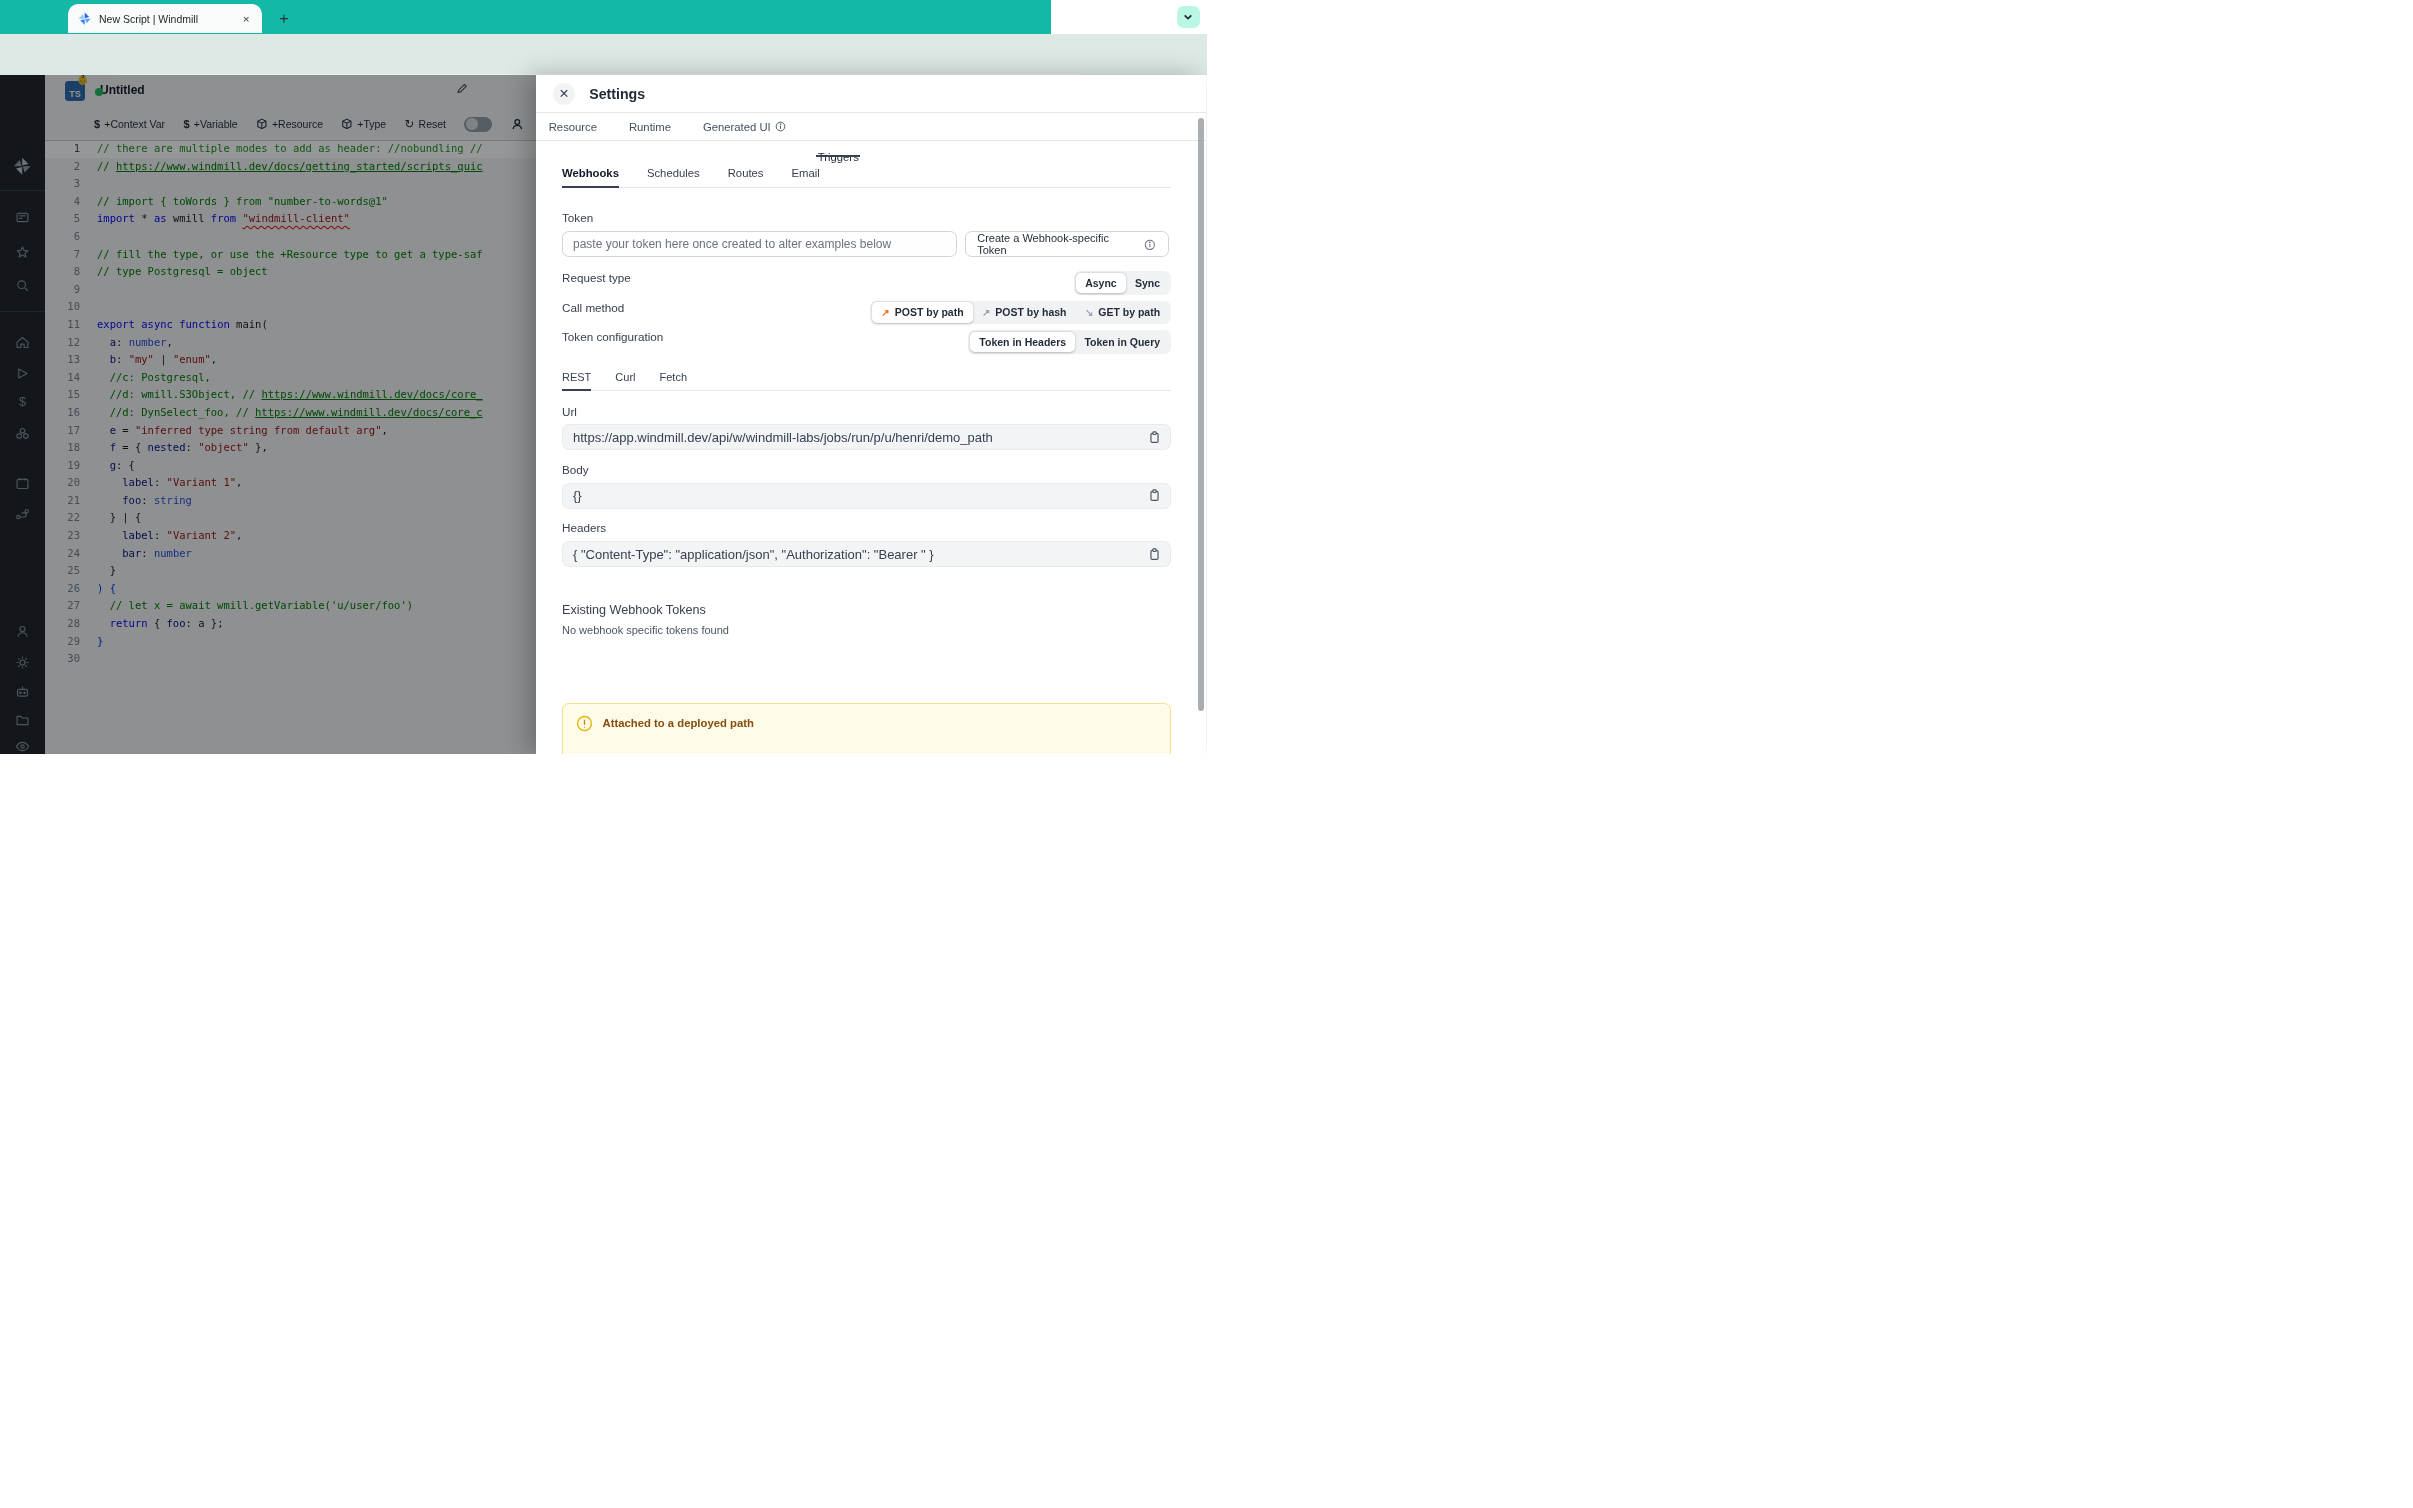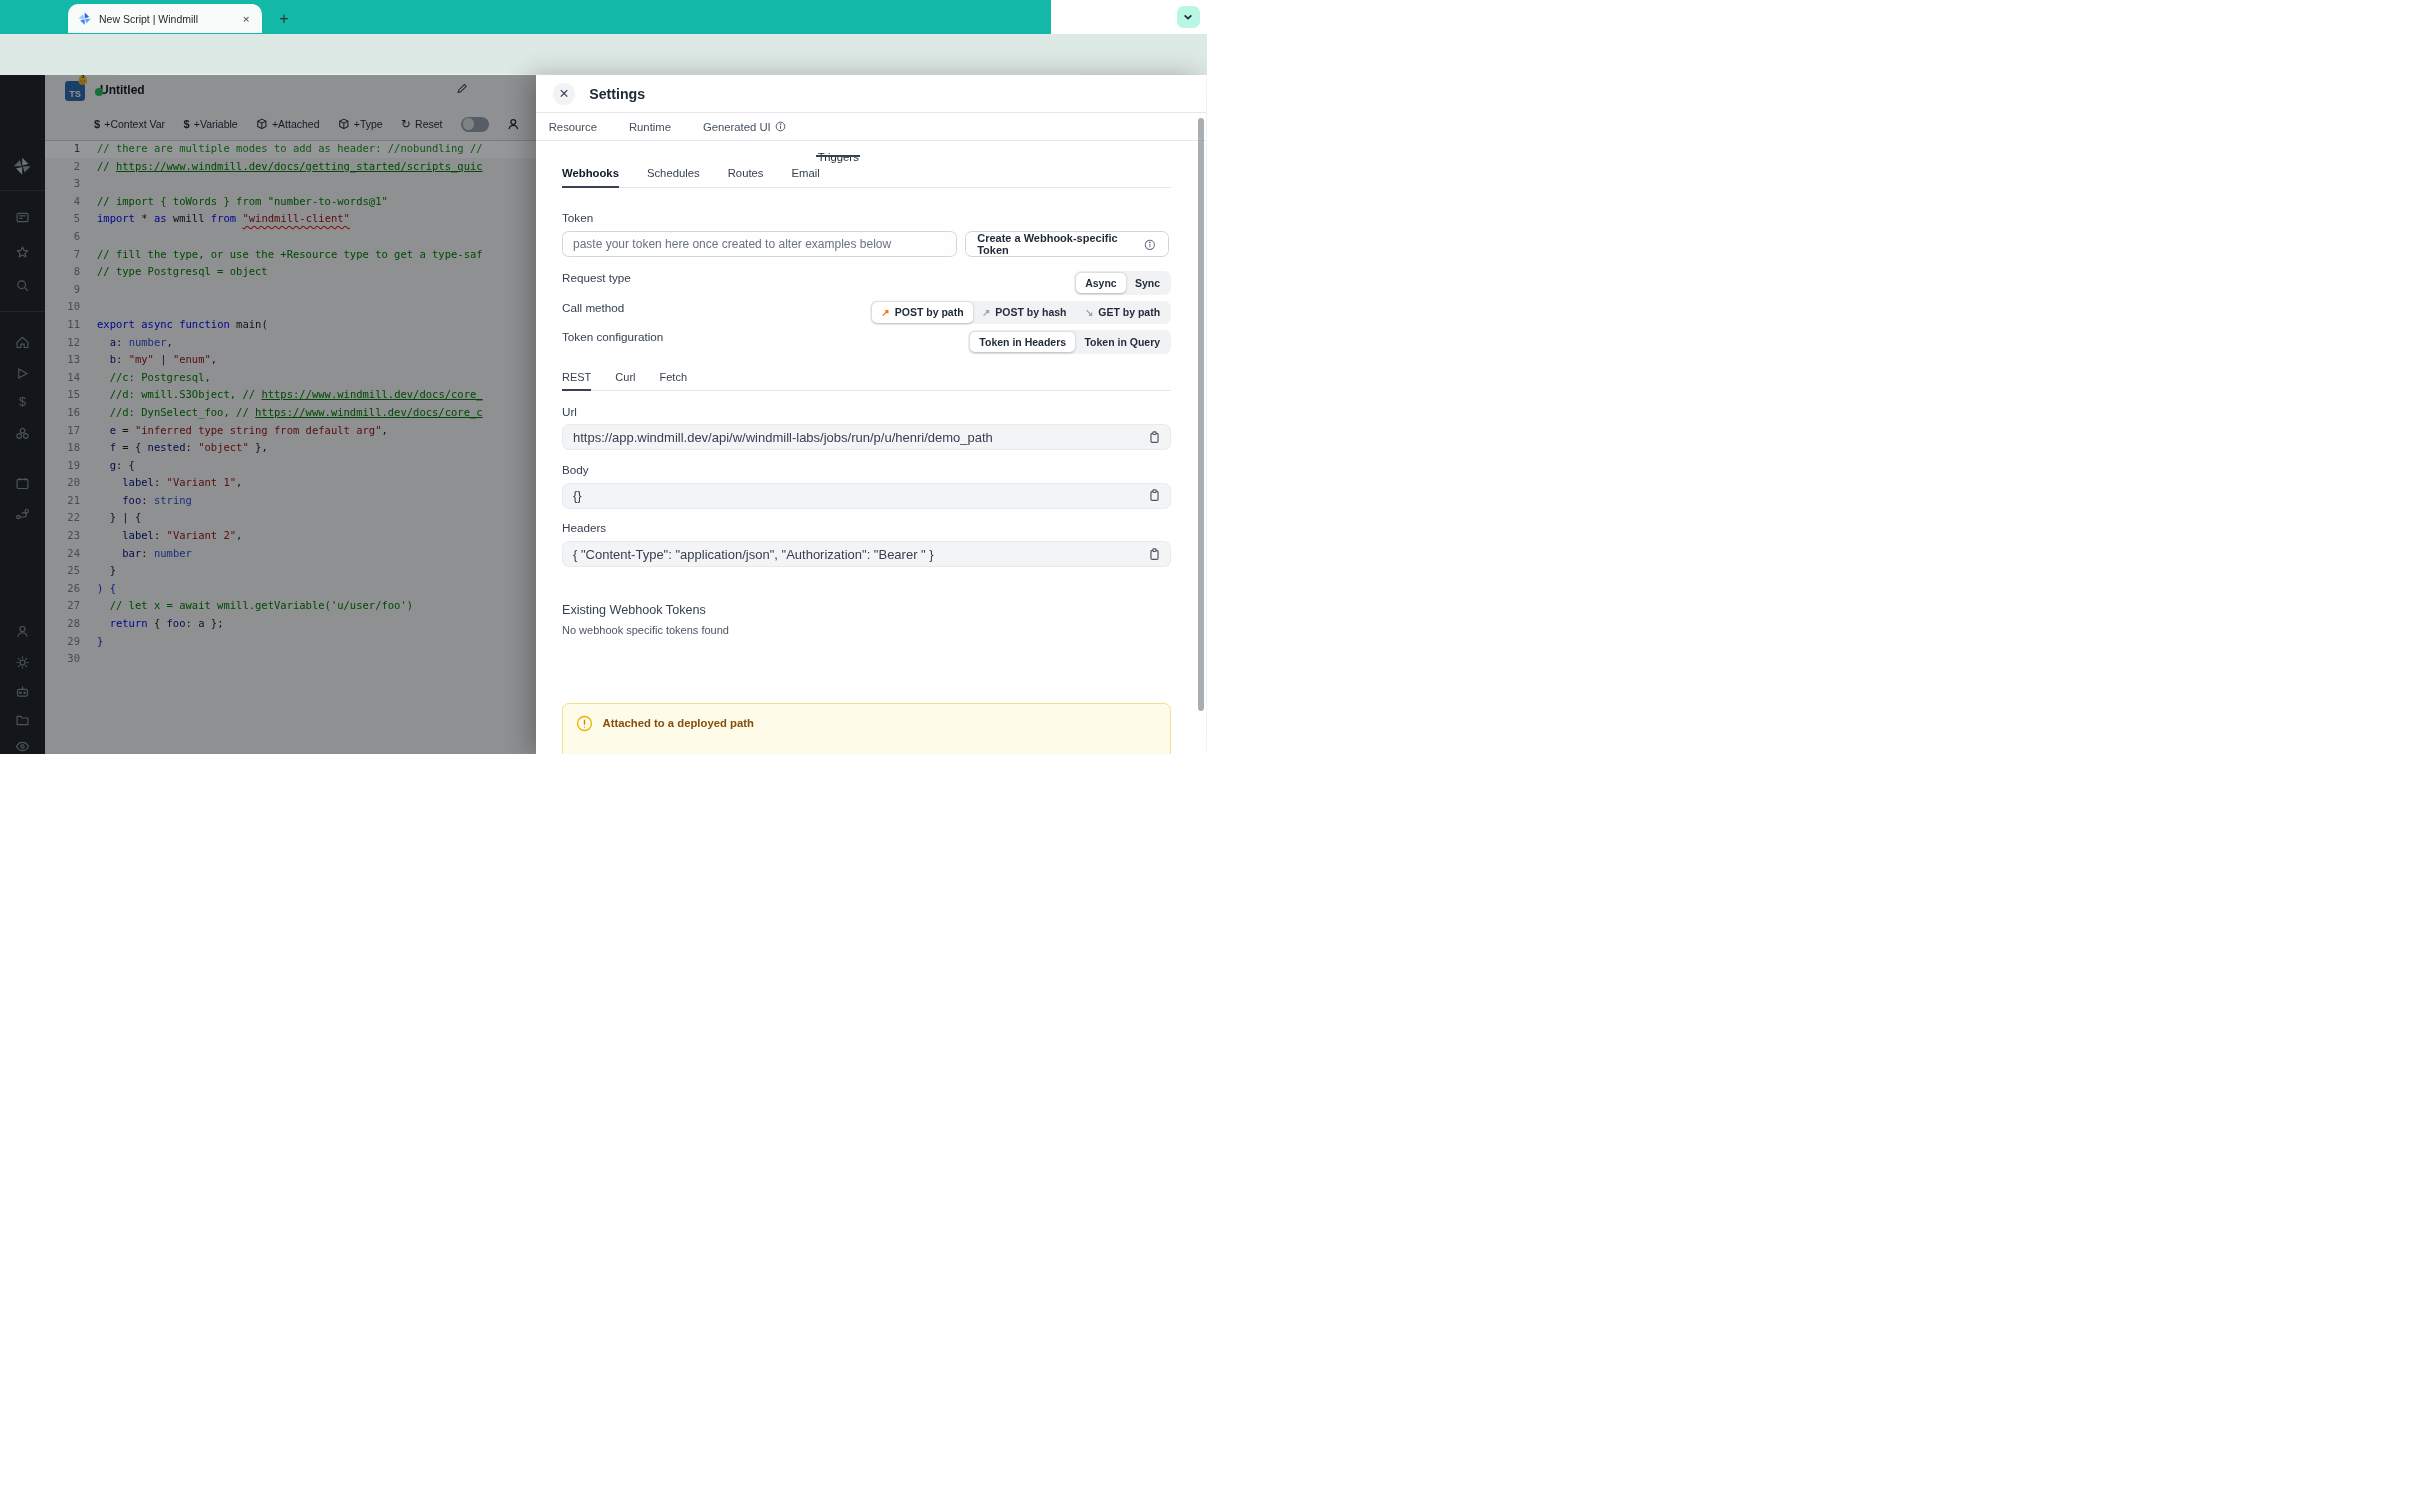--- a/index.html
+++ b/index.html
@@ -72,21 +72,21 @@
   .dr-tab.active::after{content:"";position:absolute;left:0;right:0;bottom:0;height:2.5px;background:#374151;}
   .dr-content{padding:0 35px 0 26px;}
   .subtabs{display:flex;gap:28px;margin-top:26px;border-bottom:0.8px solid #e5e7eb;}
   .subtab{font-size:11.3px;color:#374151;padding-bottom:8.4px;position:relative;}
   .subtab.active{font-weight:700;color:#111827;}
   .subtab.active::after{content:"";position:absolute;left:0;right:0;bottom:-0.8px;height:2.5px;background:#374151;}
   .sec-label{font-size:11.7px;color:#374151;}
   .token-row{display:flex;gap:7.5px;margin-top:7.5px;}
   .token-input{flex:0 0 395px;height:26px;border:0.8px solid #d1d5db;border-radius:6.7px;padding:0 10px;font-size:12px;color:#1f2937;background:#fdfefd;box-sizing:border-box;font-family:"Liberation Sans",sans-serif;}
   .token-input::placeholder{color:#6b7280;}
-  .btn{height:26px;border:0.8px solid #d1d5db;border-radius:6.7px;background:#ffffff;display:flex;align-items:center;justify-content:flex-end;gap:5.9px;font-size:11px;font-weight:700;color:#1f2937;padding:0 11.7px;box-sizing:border-box;flex:1;}
+  .btn{height:26px;border:0.8px solid #d1d5db;border-radius:6.7px;background:#ffffff;display:flex;align-items:center;justify-content:flex-end;gap:5.9px;font-size:11px;font-weight:400;color:#1f2937;padding:0 11.7px;box-sizing:border-box;flex:1;}
   .cfg-row{display:flex;align-items:flex-start;}
   .cfg-row .sec-label{flex:0 0 auto;}
   .seg{margin-left:auto;background:#f1f2f4;border-radius:6.7px;padding:1.7px;display:flex;}
   .seg-item{display:flex;align-items:center;gap:5px;padding:4.2px 9.2px;font-size:10.5px;font-weight:600;color:#1f2937;border-radius:5px;white-space:nowrap;}
   .seg-item.active{background:#ffffff;box-shadow:0 0.8px 2.5px rgba(0,0,0,0.25);}
   .seg-icon{font-size:10px;color:#9ca3af;}
   .seg-item.active .seg-icon{color:#f97316;}
   .snippet-tabs{display:flex;gap:24px;margin-top:17px;border-bottom:0.8px solid #e5e7eb;}
   .snippet-tab{font-size:11px;color:#374151;padding-bottom:7.5px;position:relative;}
   .snippet-tab.active::after{content:"";position:absolute;left:0;right:0;bottom:-0.8px;height:2.5px;background:#374151;}
@@ -287,21 +287,21 @@
               </span>
               <span>+Variable</span>
             </span>
             <span class="tb-item">
               <span class="tb-icon">
                 <svg width="11.7" height="11.7" viewBox="0 0 16 16" fill="none" stroke="#1f2937" stroke-width="1.4">
                   <path d="M8 1.5 l5.6 2.8 v7.4 L8 14.5 2.4 11.7 V4.3z" stroke-linejoin="round"></path>
                   <path d="M2.4 4.3 L8 7 l5.6-2.7 M8 7 v7.5"></path>
                 </svg>
               </span>
-              <span>+Attached</span>
+              <span>+Resource</span>
             </span>
             <span class="tb-item">
               <span class="tb-icon">
                 <svg width="11.7" height="11.7" viewBox="0 0 16 16" fill="none" stroke="#1f2937" stroke-width="1.4">
                   <path d="M8 1.5 l5.6 2.8 v7.4 L8 14.5 2.4 11.7 V4.3z" stroke-linejoin="round"></path>
                   <path d="M2.4 4.3 L8 7 l5.6-2.7 M8 7 v7.5"></path>
                 </svg>
               </span>
               <span>+Type</span>
             </span>

